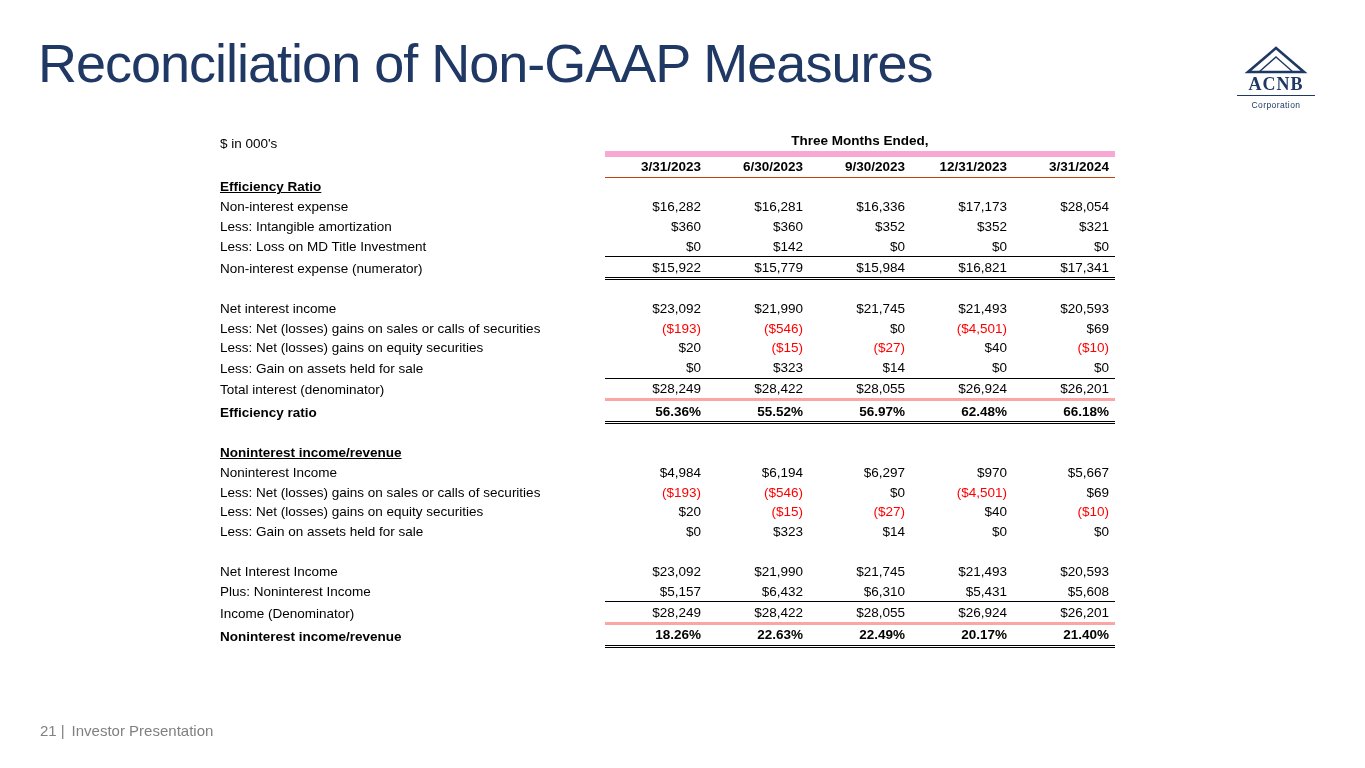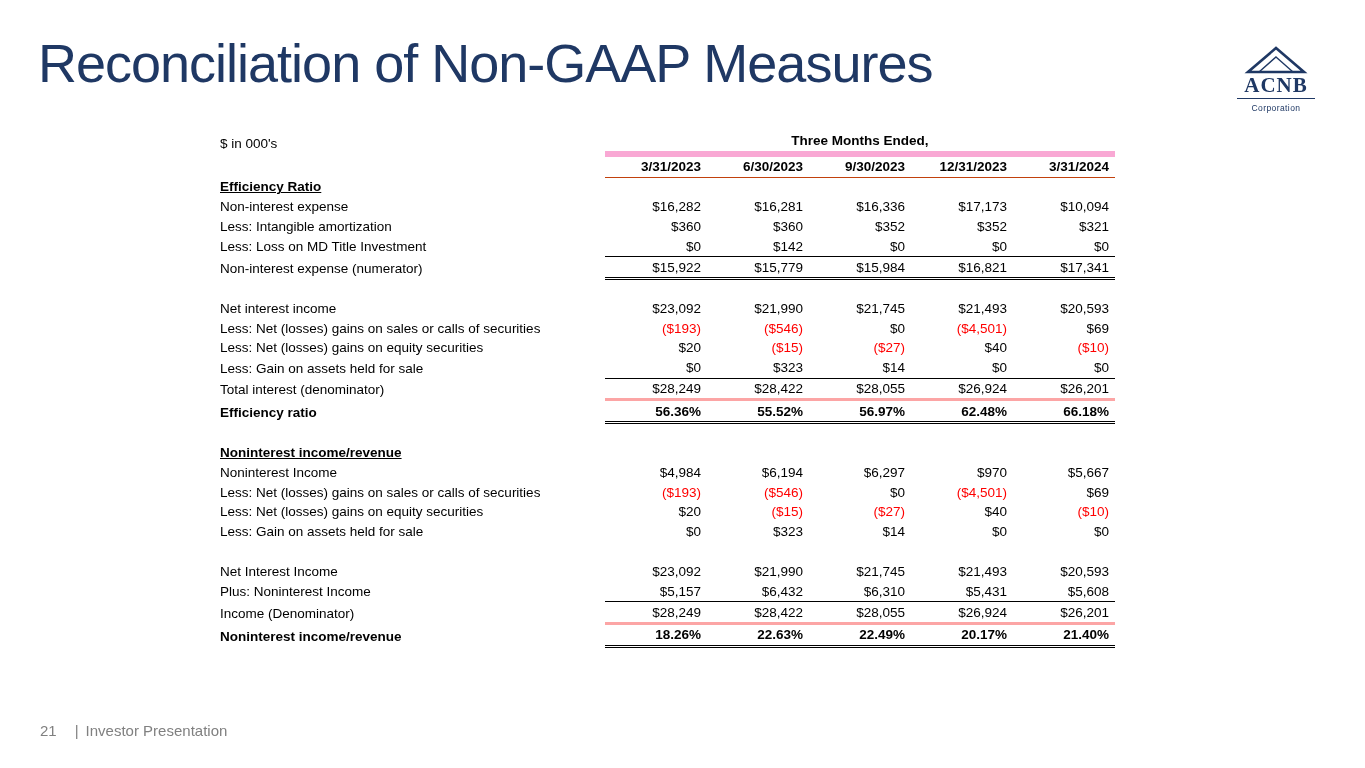--- a/index.html
+++ b/index.html
@@ -27,21 +27,21 @@
     right: 50px;
     top: 46px;
     width: 78px;
     text-align: center;
     color: #1F3864;
   }
   .logo-roof { display: block; margin: 0 auto; }
   .logo-name {
     font-family: "Liberation Serif", serif;
     font-weight: bold;
-    font-size: 21px;
+    font-size: 18px;
     letter-spacing: 1px;
     line-height: 1;
     margin-top: 1px;
   }
   .logo-sub {
     font-size: 8.5px;
     border-top: 1.5px solid #1F3864;
     margin-top: 2px;
     padding-top: 4px;
     letter-spacing: 0.4px;
@@ -68,21 +68,21 @@
   .neg { color: #FF0000; }
   .bold { font-weight: bold; }
   td.heading-label { font-weight: bold; text-decoration: underline; }
   .slide-footer {
     position: absolute;
     left: 40px;
     top: 722px;
     font-size: 15px;
     color: #808080;
   }
-  .slide-footer .pg { margin-right: 18px; }
+  .slide-footer .pg { margin-right: 4px; }
   .slide-footer .sep { margin-right: 7px; }
 </style>
 </head>
 <body>
 
 <h1 class="slide-title">Reconciliation of Non-GAAP Measures</h1>
 
 <div class="logo">
   <svg class="logo-roof" width="64" height="28" viewBox="0 0 64 28" aria-hidden="true">
     <path d="M32 2 L60 26 L4 26 Z" fill="none" stroke="#1F3864" stroke-width="2.6"></path>
@@ -124,21 +124,21 @@
           <td class="val"></td>
           <td class="val"></td>
           <td class="val"></td>
         </tr>
         <tr>
           <td class="">Non-interest expense</td>
           <td class="val">$16,282</td>
           <td class="val">$16,281</td>
           <td class="val">$16,336</td>
           <td class="val">$17,173</td>
-          <td class="val">$10,094</td>
+          <td class="val">$28,054</td>
         </tr>
         <tr>
           <td class="">Less: Intangible amortization</td>
           <td class="val">$360</td>
           <td class="val">$360</td>
           <td class="val">$352</td>
           <td class="val">$352</td>
           <td class="val">$321</td>
         </tr>
         <tr>

